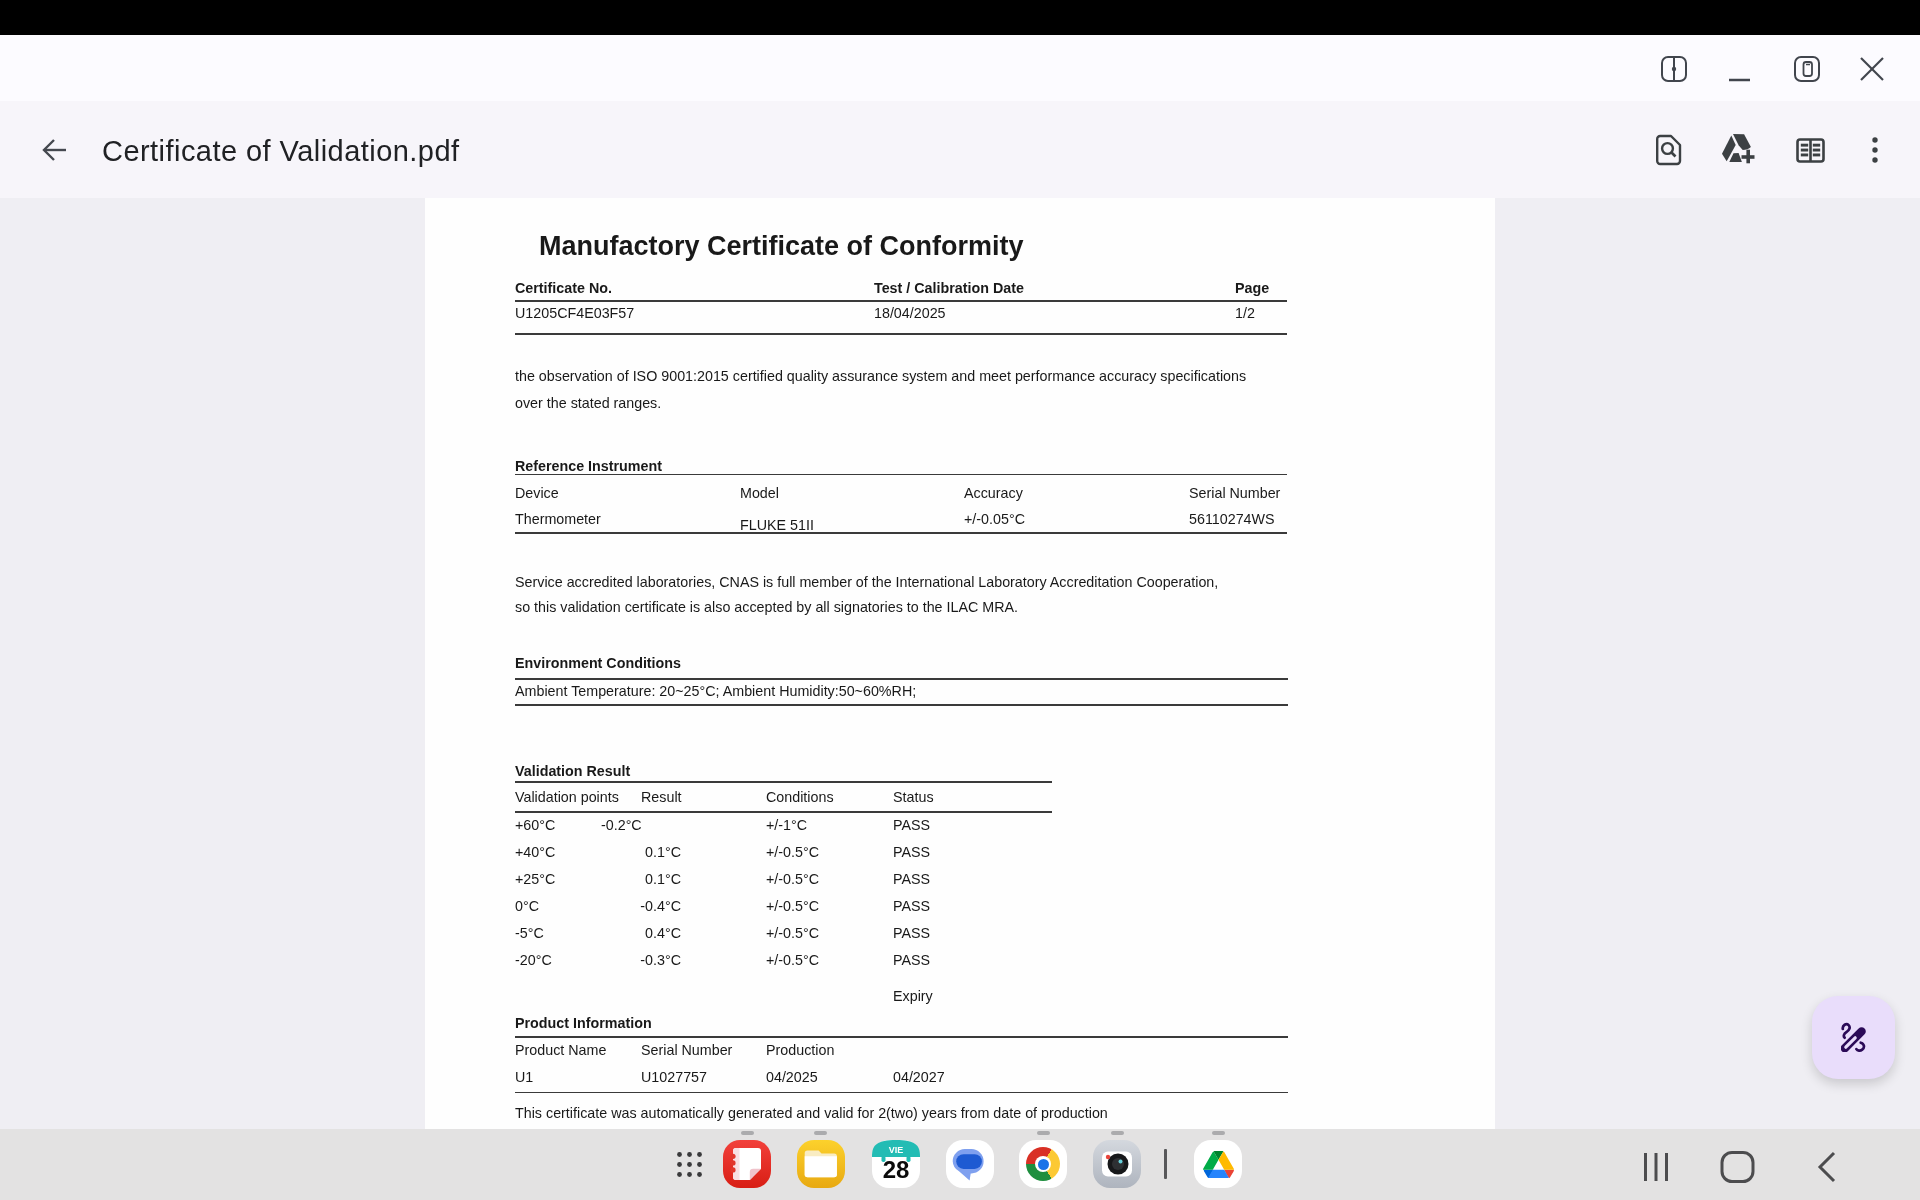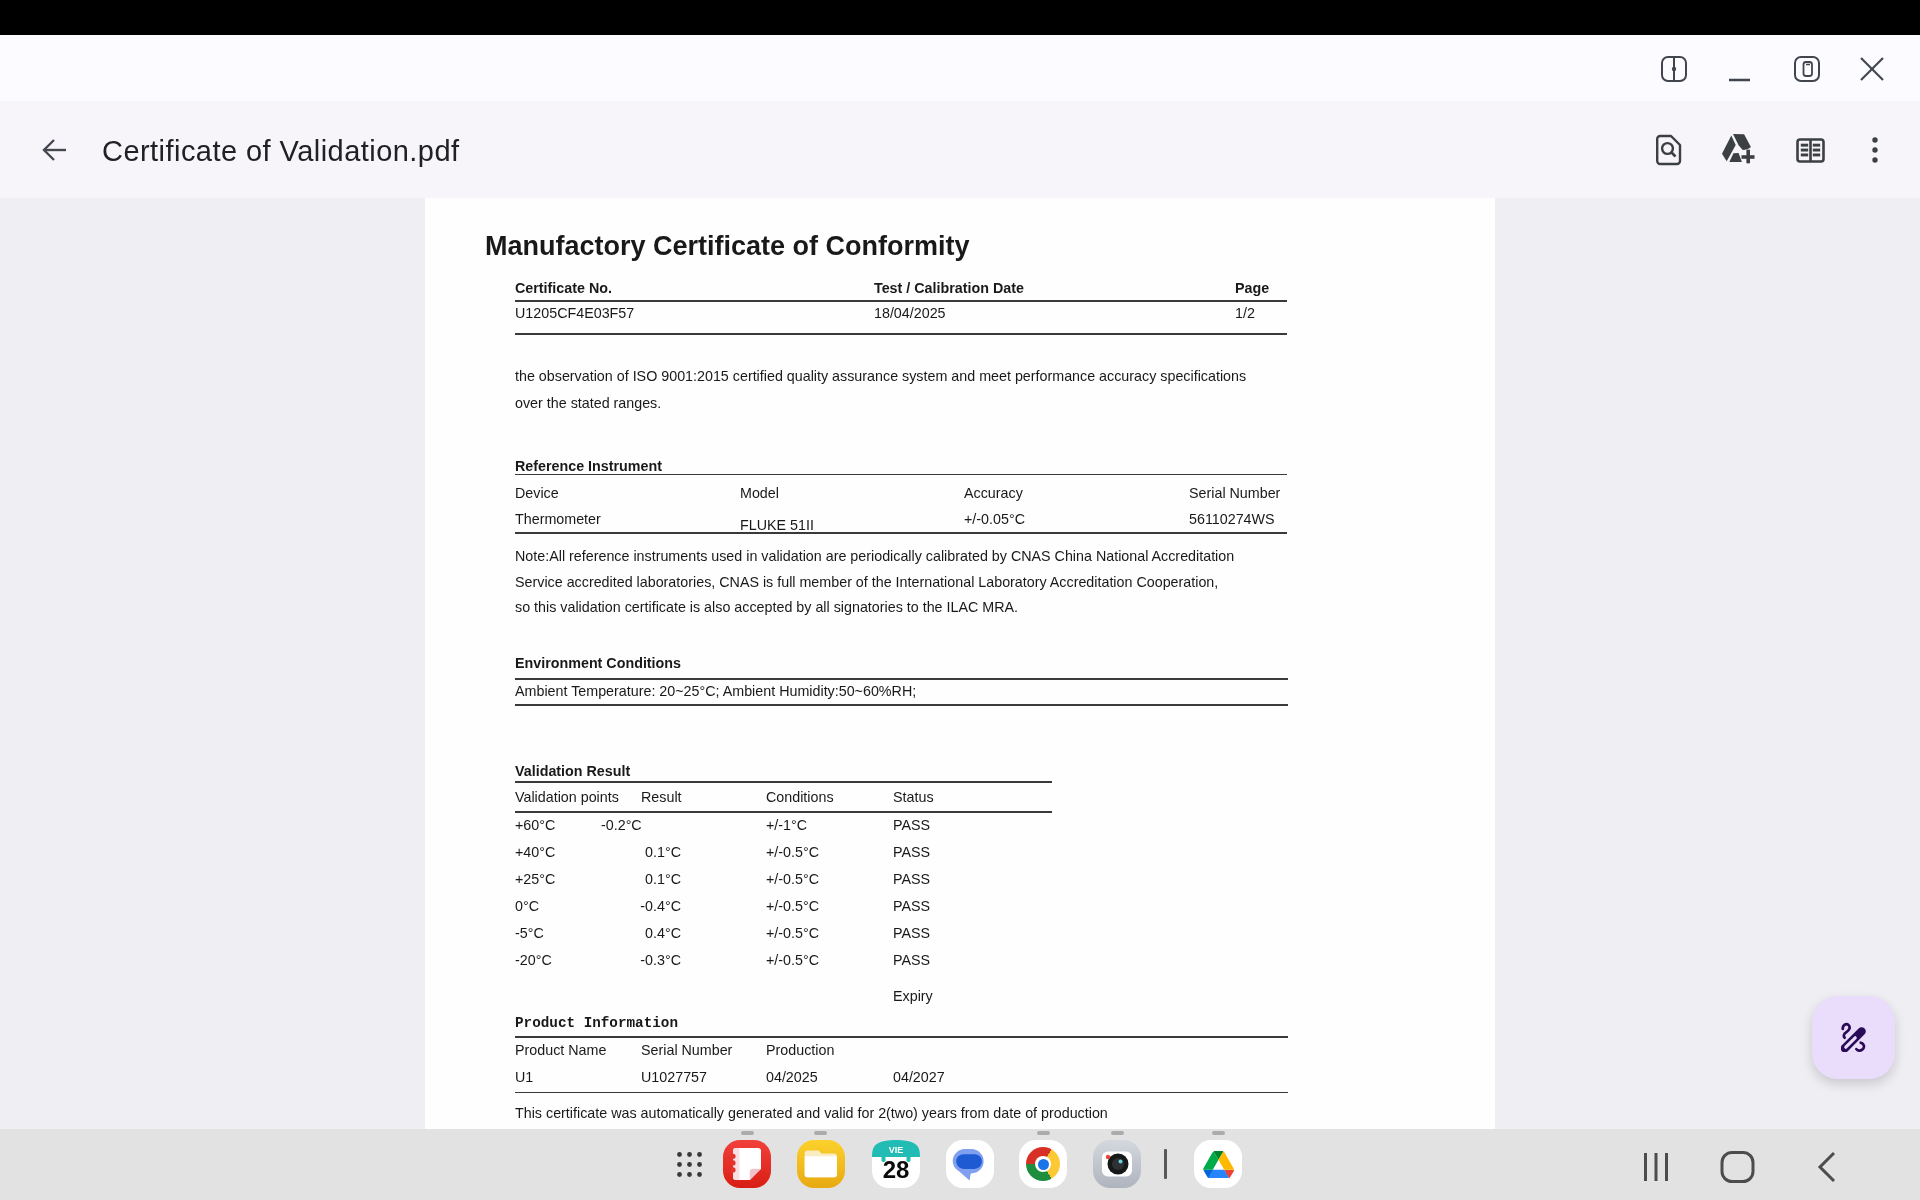--- a/index.html
+++ b/index.html
@@ -77,21 +77,21 @@
       </g>
     </g>
 
     <g fill="#3C4043">
       <circle cx="221" cy="7" r="2.7"></circle>
       <circle cx="221" cy="17" r="2.7"></circle>
       <circle cx="221" cy="27" r="2.7"></circle>
     </g>
   </svg>
 
-  <div class="t b" style="left:485px;top:233px;font-size:27px;">Manufactory Certificate of Conformity</div>
+  <div class="t b" style="left:539px;top:233px;font-size:27px;">Manufactory Certificate of Conformity</div>
 
   <div class="t b" style="left:515px;top:280.5px;">Certificate No.</div>
   <div class="t b" style="left:874px;top:280.5px;">Test / Calibration Date</div>
   <div class="t b" style="left:1235px;top:280.5px;">Page</div>
   <div class="ln" style="left:515px;top:300px;width:772px;"></div>
   <div class="t" style="left:515px;top:305.6px;">U1205CF4E03F57</div>
   <div class="t" style="left:874px;top:305.6px;">18/04/2025</div>
   <div class="t" style="left:1235px;top:305.6px;">1/2</div>
   <div class="ln" style="left:515px;top:333px;width:772px;"></div>
 
@@ -103,21 +103,20 @@
   <div class="t" style="left:515px;top:485.5px;">Device</div>
   <div class="t" style="left:740px;top:485.5px;">Model</div>
   <div class="t" style="left:964px;top:485.5px;">Accuracy</div>
   <div class="t" style="left:1189px;top:485.5px;">Serial Number</div>
   <div class="t" style="left:515px;top:511.5px;">Thermometer</div>
   <div class="t" style="left:740px;top:518px;">FLUKE 51II</div>
   <div class="t" style="left:964px;top:511.5px;">+/-0.05°C</div>
   <div class="t" style="left:1189px;top:511.5px;">56110274WS</div>
   <div class="ln" style="left:515px;top:532px;width:772px;"></div>
 
-  <div class="t" style="left:515px;top:549px;">Note:All reference instruments used in validation are periodically calibrated by CNAS China National Accreditation</div>
   <div class="t" style="left:515px;top:574.5px;">Service accredited laboratories, CNAS is full member of the International Laboratory Accreditation Cooperation,</div>
   <div class="t" style="left:515px;top:600px;">so this validation certificate is also accepted by all signatories to the ILAC MRA.</div>
 
   <div class="t b" style="left:515px;top:656px;">Environment Conditions</div>
   <div class="ln" style="left:515px;top:678px;width:773px;"></div>
   <div class="t" style="left:515px;top:684px;">Ambient Temperature: 20~25°C; Ambient Humidity:50~60%RH;</div>
   <div class="ln" style="left:515px;top:704px;width:773px;"></div>
 
   <div class="t b" style="left:515px;top:763.5px;">Validation Result</div>
   <div class="ln" style="left:515px;top:781px;width:537px;"></div>
@@ -150,21 +149,21 @@
   <div class="t" style="left:515px;top:925.5px;">-5°C</div>
   <div class="t" style="left:601px;top:925.5px;width:80px;text-align:right;">0.4°C</div>
   <div class="t" style="left:766px;top:925.5px;">+/-0.5°C</div>
   <div class="t" style="left:893px;top:925.5px;">PASS</div>
 
   <div class="t" style="left:515px;top:952.5px;">-20°C</div>
   <div class="t" style="left:601px;top:952.5px;width:80px;text-align:right;">-0.3°C</div>
   <div class="t" style="left:766px;top:952.5px;">+/-0.5°C</div>
   <div class="t" style="left:893px;top:952.5px;">PASS</div>
 
-  <div class="t b" style="left:515px;top:1016px;font-family:Liberation Mono, monospace;">Product Information</div>
+  <div class="t b" style="left:515px;top:1016px;">Product Information</div>
   <div class="ln" style="left:515px;top:1036px;width:773px;"></div>
   <div class="t" style="left:515px;top:1042.5px;">Product Name</div>
   <div class="t" style="left:641px;top:1042.5px;">Serial Number</div>
   <div class="t" style="left:766px;top:1042.5px;">Production</div>
   <div class="t" style="left:893px;top:989px;">Expiry</div>
   <div class="t" style="left:515px;top:1069.5px;">U1</div>
   <div class="t" style="left:641px;top:1069.5px;">U1027757</div>
   <div class="t" style="left:766px;top:1069.5px;">04/2025</div>
   <div class="t" style="left:893px;top:1069.5px;">04/2027</div>
   <div class="ln" style="left:515px;top:1091.5px;width:773px;"></div>

